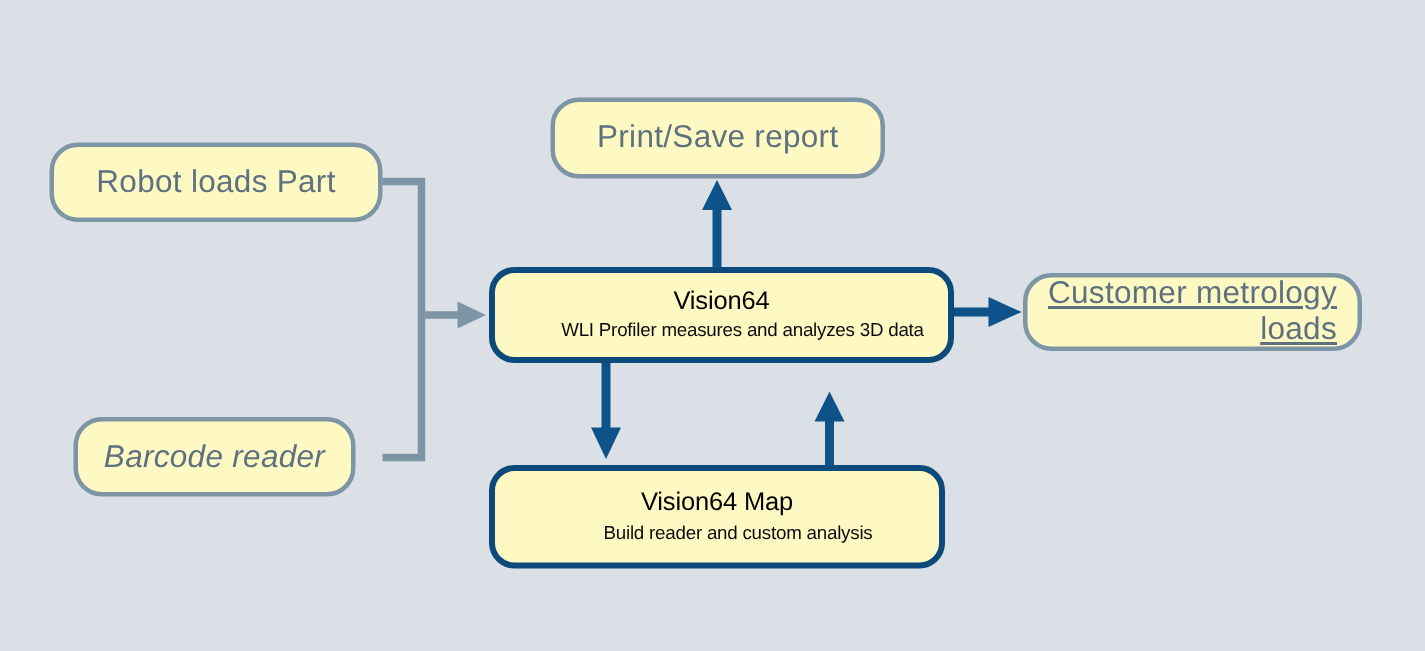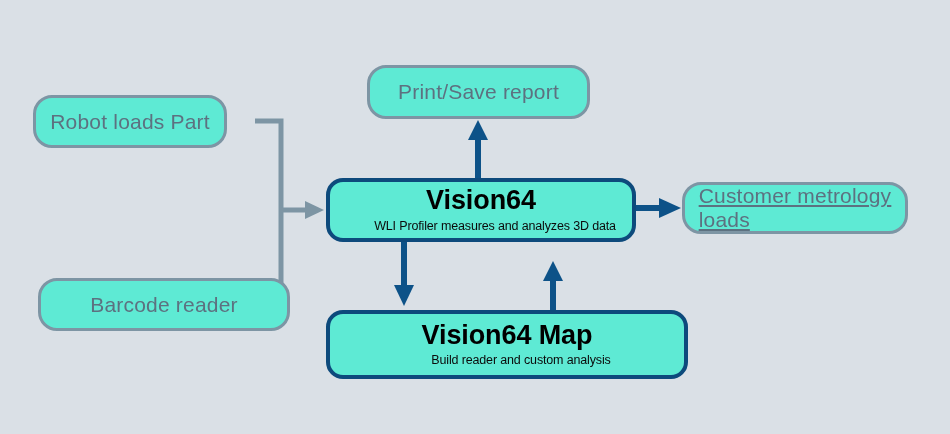--- a/index.html
+++ b/index.html
@@ -24,69 +24,69 @@
     left: 0;
     top: 0;
     width: 950px;
     height: 434px;
   }
 
   
   .node {
     position: absolute;
     box-sizing: border-box;
-    background: #5eead4;
+    background: #fef9c3;
     display: flex;
     flex-direction: column;
     align-items: center;
     justify-content: center;
-    text-align: left;
+    text-align: right;
     z-index: 3;
   }
   .node.gray {
     border: 3px solid #7d95a4;
     border-radius: 19px;
     color: #5d7180;
   }
   .node.gray .node-title {
     font-size: 21px;
     font-weight: normal;
     line-height: 1.12;
     letter-spacing: 0.2px;
     color: #5d7180;
   }
   .node.blue {
     border: 4px solid #0d4a7c;
     border-radius: 17px;
     color: #0a0a0a;
   }
   .node.blue .node-title {
-    font-size: 27px;
-    font-weight: bold;
+    font-size: 17px;
+    font-weight: normal;
     color: #000000;
     letter-spacing: -0.1px;
     line-height: 1.1;
   }
   .node.blue .node-subtitle {
     font-size: 12.5px;
     font-weight: normal;
     color: #0b0b0b;
     margin-top: 4px;
     letter-spacing: -0.15px;
     line-height: 1.1;
     margin-left: 28px;
   }
 
   
-  #node-robot          { left: 33px;  top: 95px;  width: 194px; height: 53px; }
-  #node-barcode        { left: 38px;  top: 278px; width: 252px; height: 53px; }
+  #node-robot          { left: 33px;  top: 95px;  width: 222px; height: 53px; }
+  #node-barcode        { left: 49px;  top: 278px; width: 188px; height: 53px; font-style: italic; }
   #node-print-save     { left: 367px; top: 65px;  width: 223px; height: 54px; }
   #node-customer-server{ left: 682px; top: 182px; width: 226px; height: 52px; text-decoration: underline; }
   #node-vision64       { left: 326px; top: 178px; width: 310px; height: 64px; }
-  #node-vision64-map   { left: 326px; top: 310px; width: 362px; height: 69px; }
+  #node-vision64-map   { left: 326px; top: 310px; width: 304px; height: 69px; }
 </style>
 </head>
 <body>
 
 <div id="diagram-canvas">
 
   <svg id="connector-layer" viewBox="0 0 950 434" width="950" height="434" xmlns="http://www.w3.org/2000/svg">
 
     <g>
       <path d="M255,121 L281,121 L281,305 L255,305" fill="none" stroke="#7d95a4" stroke-width="5" stroke-linejoin="miter" stroke-linecap="butt"></path>

